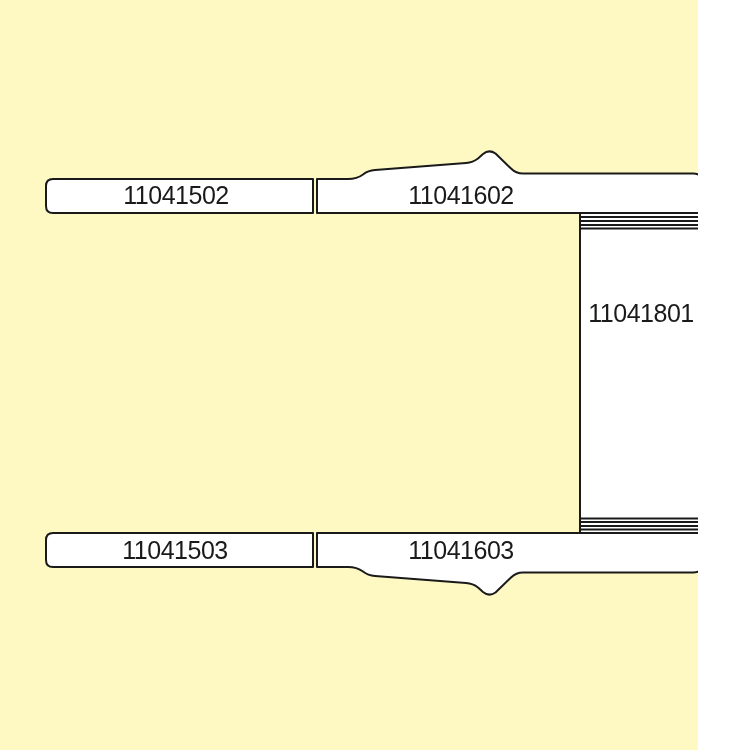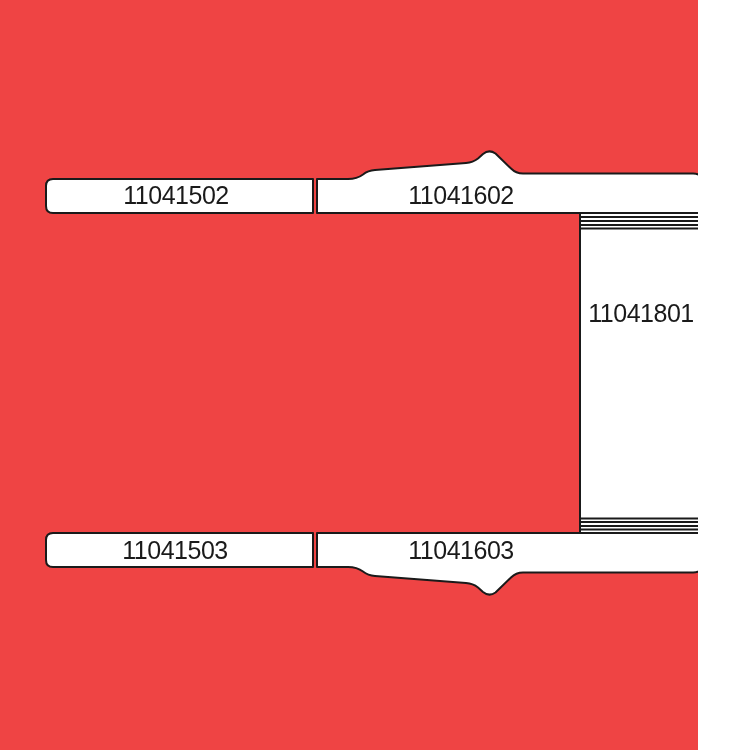--- a/index.html
+++ b/index.html
@@ -4,21 +4,21 @@
 <style>
   html, body {
     margin: 0;
     padding: 0;
     background: #ffffff;
   }
   .stage {
     position: relative;
     width: 698px;
     height: 750px;
-    background: #ef4444;
+    background: #fef9c3;
     overflow: hidden;
   }
   svg.drawing {
     display: block;
     width: 750px;
     height: 750px;
   }
   .outline {
     fill: #ffffff;
     stroke: #1a1a1a;

